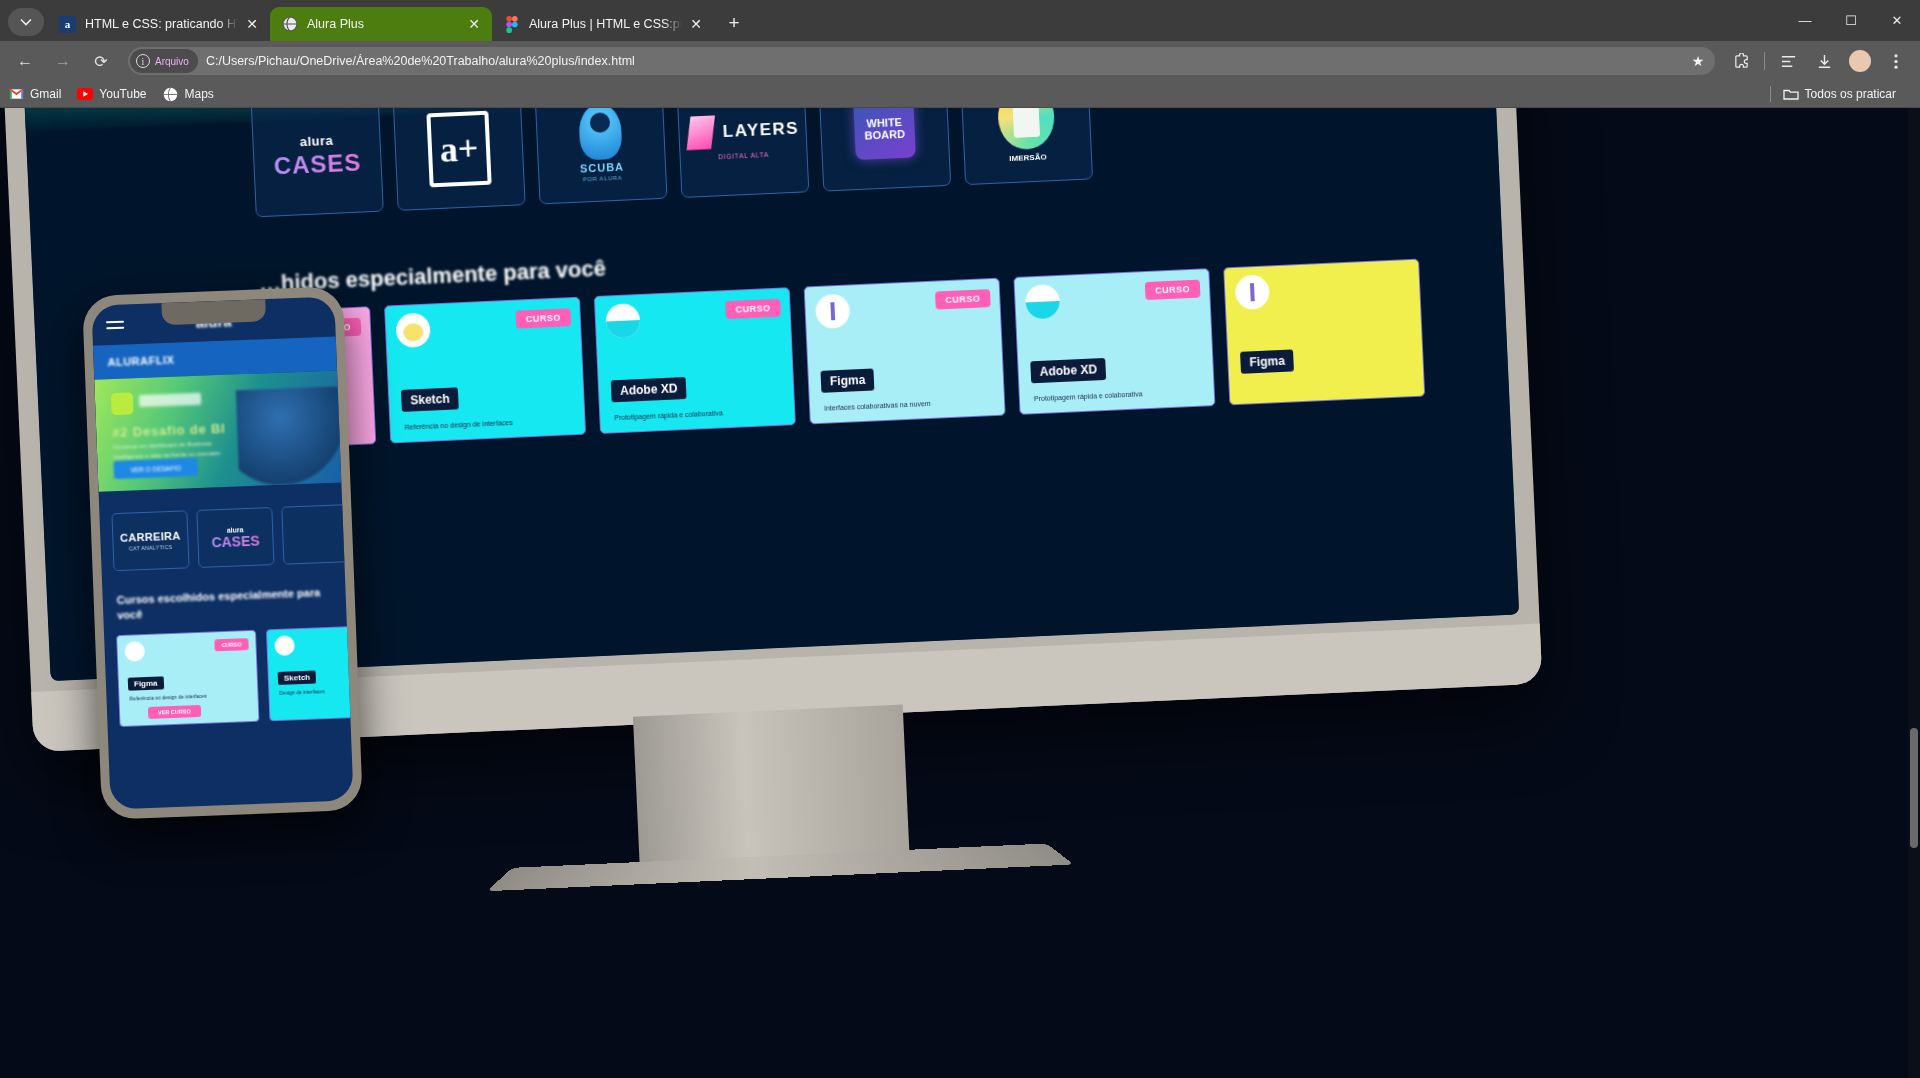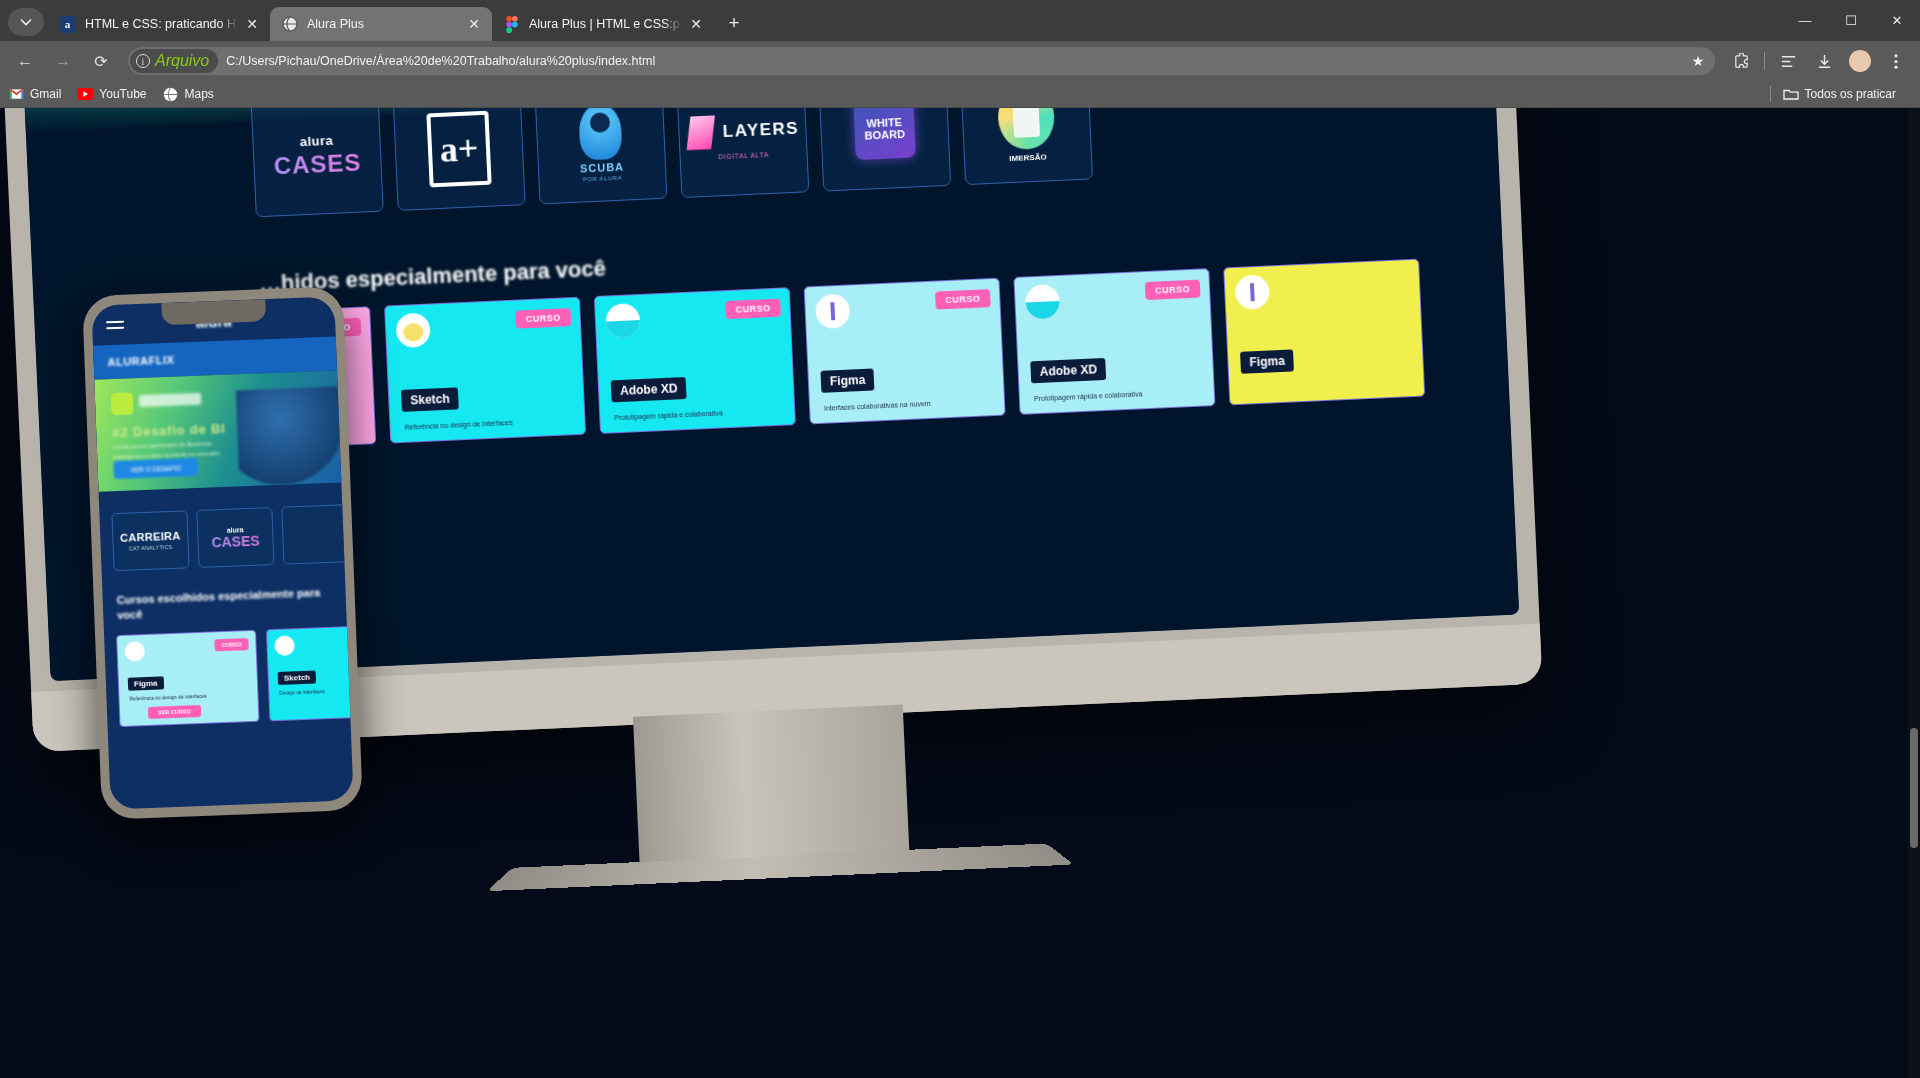--- a/index.html
+++ b/index.html
@@ -25,21 +25,21 @@
     flex: none;
   }
   .tab-list-btn svg { fill: #e8eaed; }
   .tab {
     height: 34px; width: 222px; flex: none;
     display: flex; align-items: center;
     border-radius: 9px 9px 0 0;
     padding: 0 8px 0 11px; position: relative;
   }
   .tab.inactive { background: transparent; }
-  .tab.active { background: #737373; margin-top: 46px; }
+  .tab.active { background: #4d7c0f; margin-top: 46px; }
   .tab .favicon {
     width: 17px; height: 17px; flex: none; margin-right: 9px;
     border-radius: 2px; display: flex; align-items: center;
     justify-content: center; font-size: 11px; font-weight: bold;
     color: #fff; overflow: hidden;
   }
   .fav-alura { background: #1b3c73; color: #fff; font-family: "Liberation Serif", serif; }
   .fav-globe { background: transparent; }
   .fav-figma { background: transparent; position: relative; }
   .tab .title {
@@ -88,21 +88,21 @@
     display: flex; align-items: center; height: 24px;
     background: #4c4c4c; border-radius: 12px; padding: 0 9px 0 6px;
     margin-right: 8px; flex: none;
   }
   .fileinfo .i-circle {
     width: 14px; height: 14px; border: 1.3px solid #dadce0;
     border-radius: 50%; color: #dadce0; font-size: 10px;
     display: flex; align-items: center; justify-content: center;
     margin-right: 5px; font-family: "Liberation Serif", serif;
   }
-  .fileinfo .lbl { font-size: 16px; color: #84cc16; font-style: italic; }
+  .fileinfo .lbl { font-size: 10px; color: #f0abfc; }
   .omni-url { flex: 1; font-size: 12.5px; color: #f1f3f4; white-space: nowrap; overflow: hidden; }
   .omni-star { width: 26px; height: 26px; display: flex; align-items: center; justify-content: center; color: #f1f3f4; font-size: 14px; flex: none; }
   .tb-icon {
     width: 30px; height: 30px; margin: 0 3px; flex: none;
     display: flex; align-items: center; justify-content: center;
     color: #e8eaed;
   }
   .tb-sep { width: 1px; height: 18px; background: #8a8a8a; margin: 0 5px; flex: none; }
   .tb-avatar {
     width: 22px; height: 22px; border-radius: 50%;

